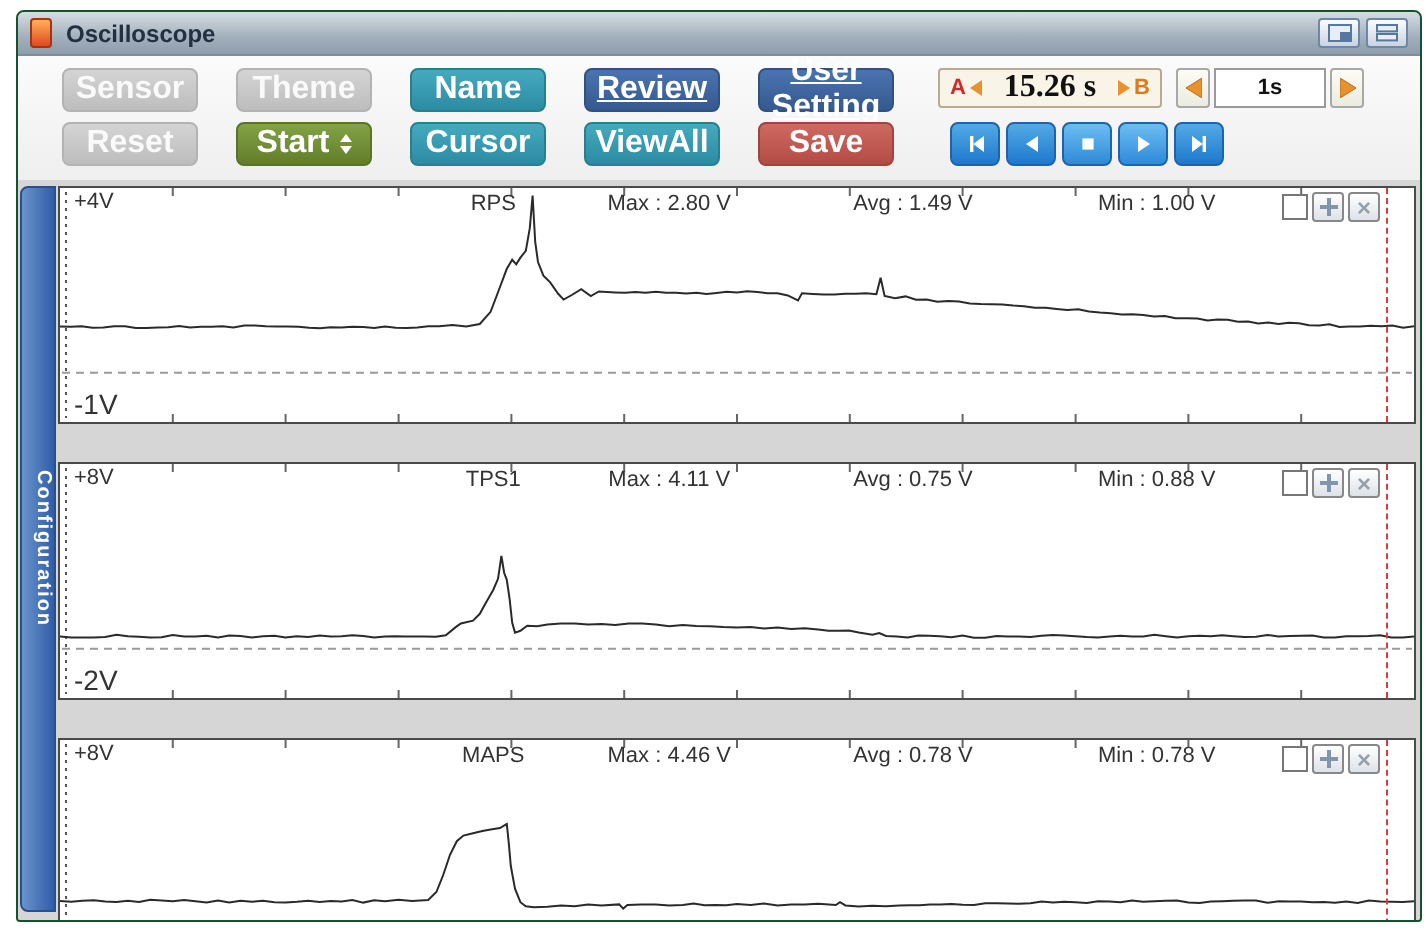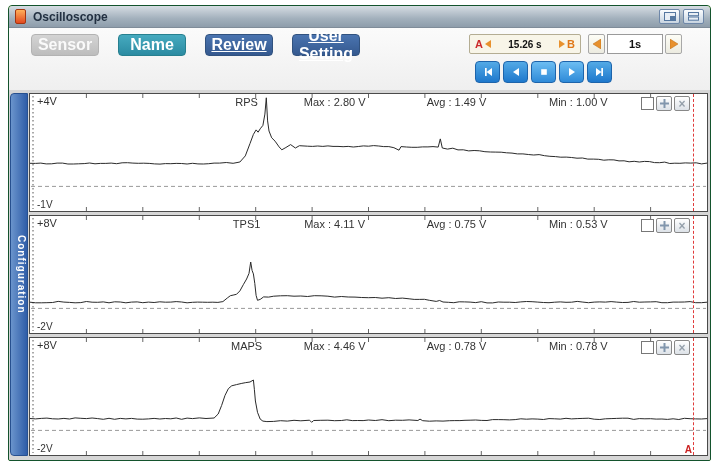--- a/index.html
+++ b/index.html
@@ -28,44 +28,44 @@
   .btn.red{background:linear-gradient(#cd6a62,#b34b44);border:1px solid #a2433d;}
   .spin{display:inline-flex;flex-direction:column;margin-left:5px;}
   .spin i{display:block;width:0;height:0;border-left:3px solid transparent;border-right:3px solid transparent;}
   .spin .up{border-bottom:4px solid #fff;margin-bottom:2px;}
   .spin .dn{border-top:4px solid #fff;}
   .rc1{position:absolute;left:460px;top:6px;display:flex;align-items:center;}
   .ab-box{width:112px;height:20px;border:1px solid #b4ad93;background:#f8f5e8;border-radius:2px;
     display:flex;align-items:center;padding:0 5px;box-sizing:border-box;}
   .ab-a{color:#cc2b2b;font-size:11px;font-weight:bold;margin-right:2px;}
   .ab-b{color:#e07818;font-size:11px;font-weight:bold;margin-left:2px;}
-  .ab-val{flex:1;text-align:center;color:#111;font-size:10px;font-weight:bold;}
+  .ab-val{flex:1;text-align:center;color:#111;font-size:16px;font-weight:bold;font-family:Liberation Serif, serif;}
   .arrow-btn{width:17px;height:20px;border:1px solid #a8a8a8;border-radius:2px;
     background:linear-gradient(#fdfdf6,#ecebe0);display:flex;align-items:center;
     justify-content:center;padding:0;cursor:pointer;box-sizing:border-box;}
   .ml6{margin-left:7px;} .ml2{margin-left:2px;}
   .timebase{width:56px;height:20px;border:1px solid #9a9a9a;background:#fff;margin-left:2px;
     font-size:11px;font-weight:bold;color:#111;display:flex;align-items:center;justify-content:center;box-sizing:border-box;}
   .transport{position:absolute;left:466px;top:33px;display:flex;gap:3px;}
   .t-btn{width:25px;height:22px;border:1px solid #1d64ab;border-radius:4px;
     background:linear-gradient(#53aae6,#1e78cc);display:flex;align-items:center;
     justify-content:center;padding:0;cursor:pointer;box-sizing:border-box;}
   .t-btn.lite{background:linear-gradient(#6cbdf2,#2e8ad8);}
   
   .main{position:relative;height:373px;background:#d6d6d6;padding-top:3px;box-sizing:border-box;}
   .config-tab{position:absolute;left:1px;top:3px;width:18px;height:363px;
     background:linear-gradient(90deg,#6a94cc,#2f5da8);border:1px solid #27508f;
     border-radius:4px 0 0 4px;color:#fff;font-size:10px;font-weight:bold;
     writing-mode:vertical-rl;text-align:center;letter-spacing:1px;box-sizing:border-box;cursor:pointer;}
   .charts{margin-left:20px;margin-right:2px;}
   .panel{position:relative;height:119px;background:#fff;border:1px solid #4a4a4a;
-    margin-bottom:3px;box-sizing:border-box;}
+    margin-bottom:19px;box-sizing:border-box;}
   .wave{position:absolute;left:0;top:0;width:100%;height:100%;}
   .vtop{position:absolute;top:1px;left:7px;font-size:11px;color:#333;}
-  .vbot{position:absolute;bottom:1px;left:7px;font-size:10px;color:#333;}
+  .vbot{position:absolute;bottom:1px;left:7px;font-size:14px;color:#333;}
   .ch-name{position:absolute;top:2px;left:32%;transform:translateX(-50%);font-size:11px;color:#333;}
   .stat{position:absolute;top:2px;font-size:11px;color:#333;transform:translateX(-50%);}
   .stat.max{left:45%;} .stat.avg{left:63%;text-align:center;} .stat.min{left:81%;}
   .panel-ctl{position:absolute;top:2px;right:17px;display:flex;gap:2px;align-items:center;}
   .chk{width:11px;height:11px;border:1px solid #777;background:#fff;display:inline-block;cursor:pointer;}
   .mini{width:16px;height:15px;border:1px solid #888;border-radius:2px;
     background:linear-gradient(#ffffff,#dde2e8);display:flex;align-items:center;
     justify-content:center;padding:0;cursor:pointer;box-sizing:border-box;}
   .mini.close{color:#95a0ab;font-size:12px;font-weight:bold;line-height:1;}
   .cursor-line{position:absolute;top:0;bottom:0;right:13px;width:0;border-left:1px dashed #e03a3a;cursor:ew-resize;}
@@ -91,28 +91,52 @@
           <rect x="0.5" y="5" width="10" height="3.2" fill="#e8eef5" stroke="#5577a0"></rect>
         </svg>
     </button>
   </div>
 
   <div class="toolbar">
     <div class="btn-row r1">
       <button class="btn gray">
           <span>Sensor</span>
         </button>
+      <button class="btn gray">
+          <span>Theme</span>
+        </button>
       <button class="btn teal">
           <span>Name</span>
         </button>
       <button class="btn blue">
           <span>Review</span>
         </button>
       <button class="btn blue">
           <span>User Setting</span>
+        </button>
+    </div>
+    <div class="btn-row r2">
+      <button class="btn gray">
+          <span>Reset</span>
+        </button>
+      <button class="btn green">
+          <span>Start</span>
+          <span class="spin">
+            <i class="up"></i>
+            <i class="dn"></i>
+          </span>
+        </button>
+      <button class="btn teal">
+          <span>Cursor</span>
+        </button>
+      <button class="btn teal">
+          <span>ViewAll</span>
+        </button>
+      <button class="btn red">
+          <span>Save</span>
         </button>
     </div>
 
     <div class="rc1">
       <div class="ab-box">
         <span class="ab-a">A</span>
         <svg width="6" height="8">
             <path d="M6 0L0 4l6 4z" fill="#e8912d"></path>
           </svg>
         <span class="ab-val">15.26 s</span>
@@ -199,21 +223,21 @@
             <path d="M56.4 0v4M56.4 117v-4M112.8 0v4M112.8 117v-4M169.3 0v4M169.3 117v-4M225.7 0v4M225.7 117v-4M282.1 0v4M282.1 117v-4M338.5 0v4M338.5 117v-4M394.9 0v4M394.9 117v-4M451.3 0v4M451.3 117v-4M507.8 0v4M507.8 117v-4M564.2 0v4M564.2 117v-4M620.6 0v4M620.6 117v-4" stroke="#666" stroke-width="1" fill="none"></path>
             <line x1="3" y1="2" x2="3" y2="115" stroke="#555" stroke-width="1" stroke-dasharray="1.5 2.5"></line>
             <line x1="1" y1="92.4" x2="676" y2="92.4" stroke="#9a9a9a" stroke-width="1" stroke-dasharray="4 3"></line>
             <path d="M0.0 86.2L5.6 86.8L11.3 86.8L16.9 86.7L22.6 86.5L28.2 85.4L33.9 86.1L39.5 86.4L45.1 86.8L50.8 86.6L56.4 85.5L62.1 86.2L67.7 86.3L73.3 85.9L79.0 86.8L84.6 85.8L90.3 86.0L95.9 86.8L101.5 86.1L107.2 85.9L112.8 86.7L118.5 86.1L124.1 86.5L129.8 85.8L135.4 86.2L140.8 86.1L146.2 85.6L151.6 86.0L157.1 86.8L162.5 86.3L167.6 86.1L172.6 86.2L177.7 86.3L182.8 86.2L187.9 86.4L192.9 85.6L197.7 81.7L200.4 79.7L203.1 79.1L206.5 78.3L209.9 74.9L213.3 68.7L216.6 63.0L219.0 57.4L220.7 46.0L222.1 54.5L223.4 57.9L224.8 67.5L226.1 79.4L227.5 84.3L230.2 83.4L233.6 80.9L238.6 81.1L243.7 80.2L250.5 79.8L257.3 79.7L264.0 80.2L270.8 80.0L277.6 80.5L284.3 79.7L291.1 79.8L297.9 80.2L304.6 81.1L311.4 80.5L318.2 81.0L325.0 81.1L331.7 81.5L338.5 81.7L345.3 81.5L352.0 82.2L358.8 81.7L365.6 82.5L372.4 82.1L379.1 82.8L384.2 83.4L389.3 83.4L394.4 83.3L399.4 84.3L406.2 85.4L409.6 84.5L413.0 86.0L418.4 86.3L423.8 86.7L429.2 85.8L434.6 85.9L440.1 86.1L445.7 86.6L451.3 85.7L457.0 86.9L462.6 86.9L468.3 86.0L473.9 86.2L479.5 86.2L485.2 86.5L490.8 85.9L496.5 85.5L502.1 85.7L507.8 86.1L513.4 86.5L519.0 86.7L524.7 86.2L530.3 85.9L536.0 86.3L541.6 86.2L547.2 85.4L552.9 86.1L558.5 86.7L564.2 86.1L569.8 85.9L575.4 86.1L581.1 85.6L586.7 86.1L592.4 86.5L598.0 86.4L603.7 85.5L609.3 86.2L614.9 86.0L620.6 85.9L626.2 85.7L631.9 86.7L637.5 86.7L643.1 86.1L648.8 86.1L654.4 86.0L660.1 85.6L665.7 86.7L671.4 86.7L677.0 86.2" stroke="#2a2a2a" stroke-width="1" fill="none"></path>
           </svg>
         <span class="vtop">+8V</span>
         <span class="vbot">-2V</span>
         <span class="ch-name">TPS1</span>
         <span class="stat max">Max : 4.11 V</span>
         <span class="stat avg">Avg : 0.75 V</span>
-        <span class="stat min">Min : 0.53 V</span>
+        <span class="stat min">Min : 0.88 V</span>
         <div class="panel-ctl">
           <span class="chk"></span>
           <button class="mini">
             <svg width="9" height="9">
                 <path d="M3.5 0h2v3.5H9v2H5.5V9h-2V5.5H0v-2h3.5z" fill="#8196ad"></path>
               </svg>
           </button>
           <button class="mini close">×</button>
         </div>
         <div class="cursor-line"></div>

